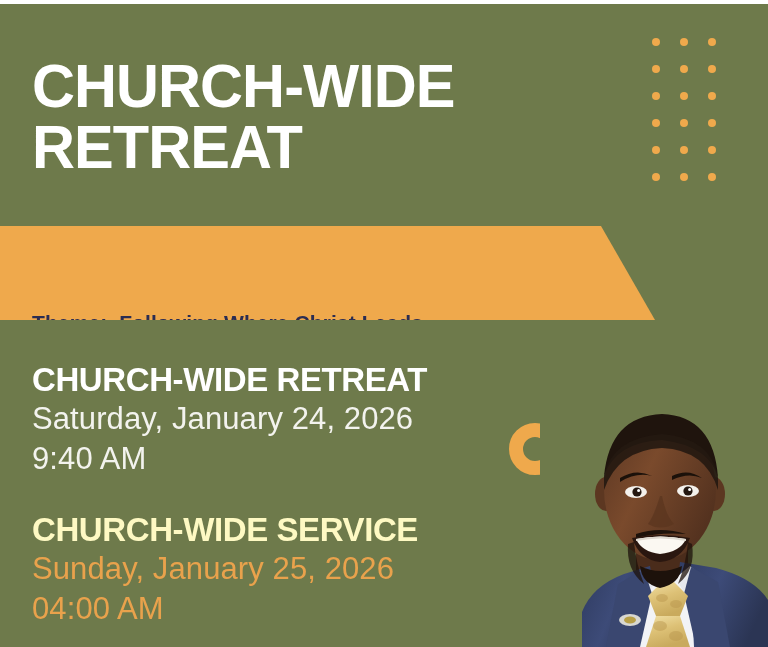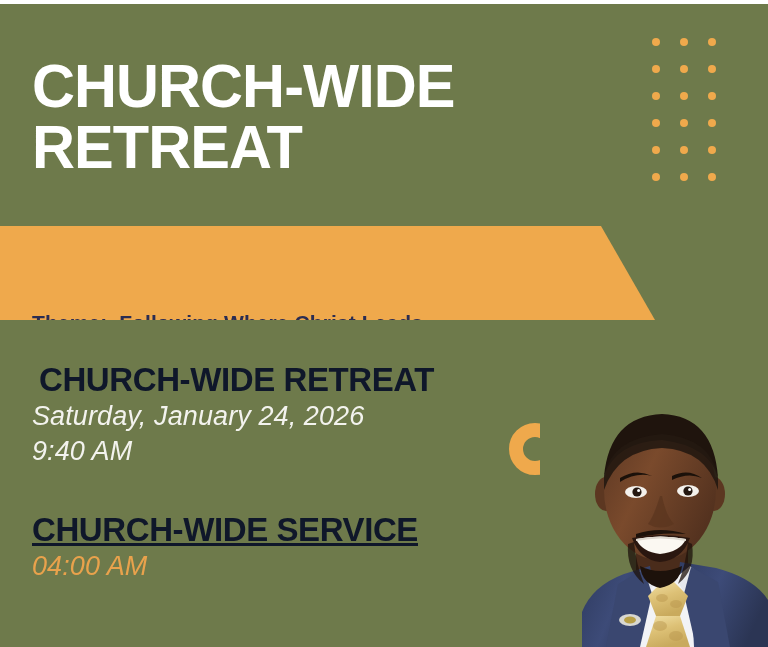--- a/index.html
+++ b/index.html
@@ -107,30 +107,29 @@
     font-size: 33px;
     line-height: 1.12;
     letter-spacing: -0.4px;
     text-transform: uppercase;
     white-space: nowrap;
   }
   .event-date, .event-time {
     display: block;
     font-family: "Liberation Sans", sans-serif;
     font-weight: 400;
-    font-size: 27px;
+    font-size: 31px;
     line-height: 1.28;
     letter-spacing: 0.1px;
     white-space: nowrap;
-    font-style: italic;
-  }
-  .event-retreat .event-title { color: #0f172a; margin-left: 7px; }
+  }
+  .event-retreat .event-title { color: #ffffff; }
   .event-retreat .event-date,
   .event-retreat .event-time { color: #f3f3ee; }
-  .event-service .event-title { color: #0f172a; text-decoration: underline; }
+  .event-service .event-title { color: #fef9c3; }
   .event-service .event-date,
   .event-service .event-time { color: #e9a24c; }
 
   
   .ring-accent {
     position: absolute;
     left: 509px;
     top: 423px;
     width: 52px;
     height: 52px;
@@ -193,20 +192,21 @@
   </div>
 
   <div class="event-block event-retreat">
     <span class="event-title">CHURCH-WIDE RETREAT</span>
     <span class="event-date">Saturday, January 24, 2026</span>
     <span class="event-time">9:40 AM</span>
   </div>
 
   <div class="event-block event-service">
     <span class="event-title">CHURCH-WIDE SERVICE</span>
+    <span class="event-date">Sunday, January 25, 2026</span>
     <span class="event-time">04:00 AM</span>
   </div>
 
   <div class="ring-accent"></div>
 
   <div class="portrait">
     <svg width="228" height="249" viewBox="0 0 228 249" xmlns="http://www.w3.org/2000/svg">
       <defs>
         <linearGradient id="skinGrad" x1="0" y1="0" x2="1" y2="0.6">
           <stop offset="0%" stop-color="#5a3622"></stop>

